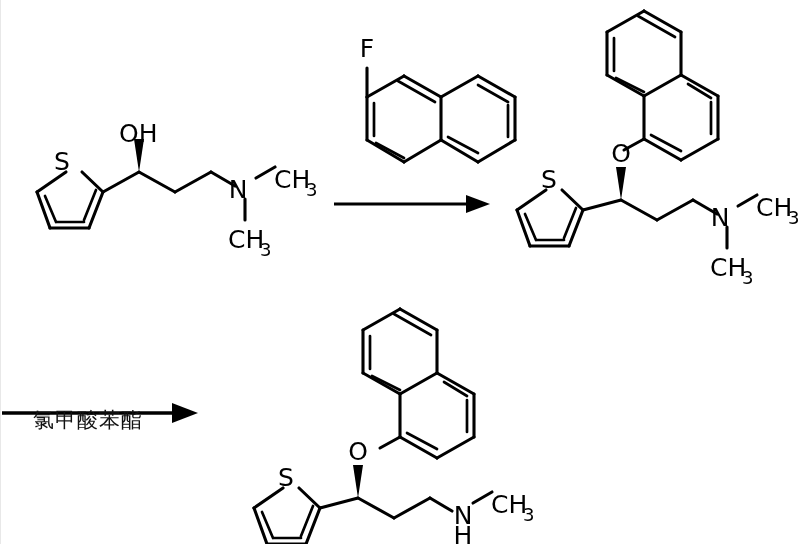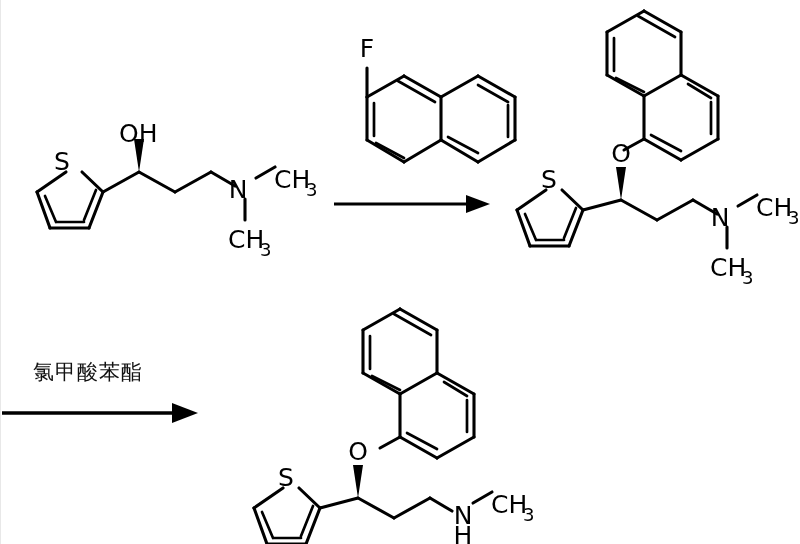--- a/index.html
+++ b/index.html
@@ -27,20 +27,21 @@
     left: 0;
     top: 0;
   }
   .reagent-label {
     position: absolute;
     font-family: "DejaVu Sans", "Liberation Sans", sans-serif;
     font-size: 21px;
     color: #111111;
     letter-spacing: 1px;
     white-space: nowrap;
+    margin-top: 48px;
   }
   #reagent-phenyl-chloroformate {
     left: 33px;
     top: 358px;
   }
   .sr-only {
     position: absolute;
     width: 1px; height: 1px;
     overflow: hidden;
     clip: rect(0 0 0 0);

